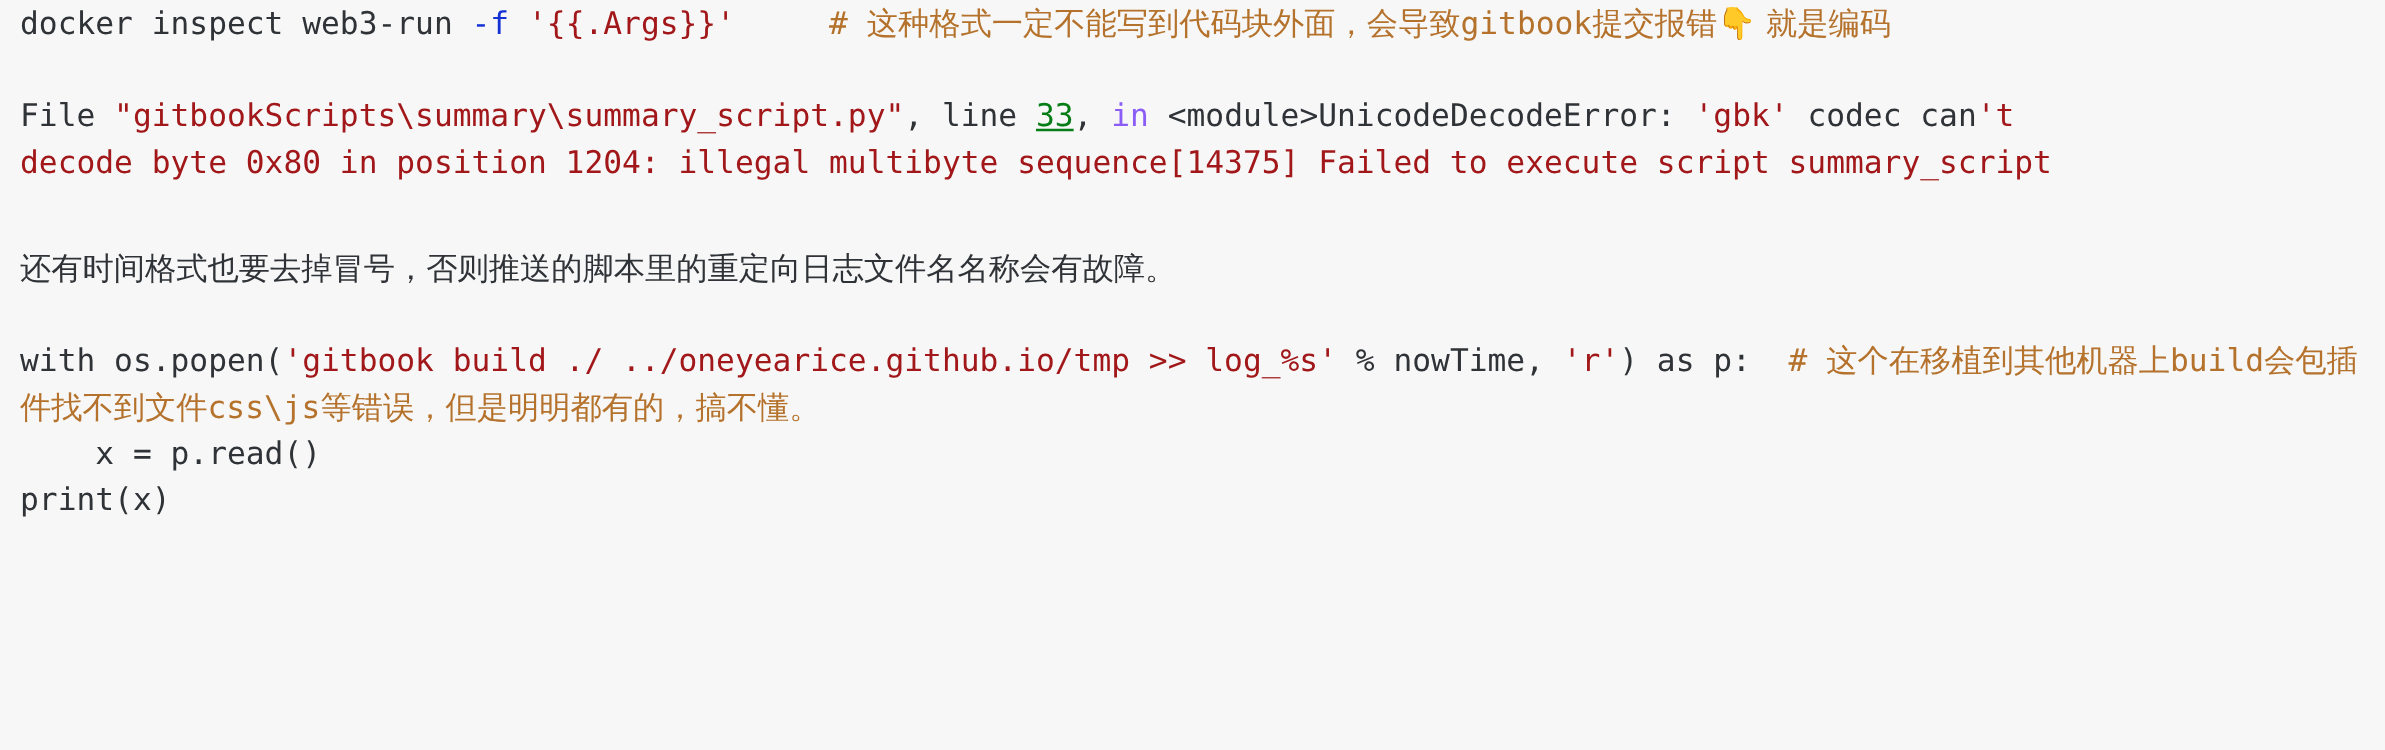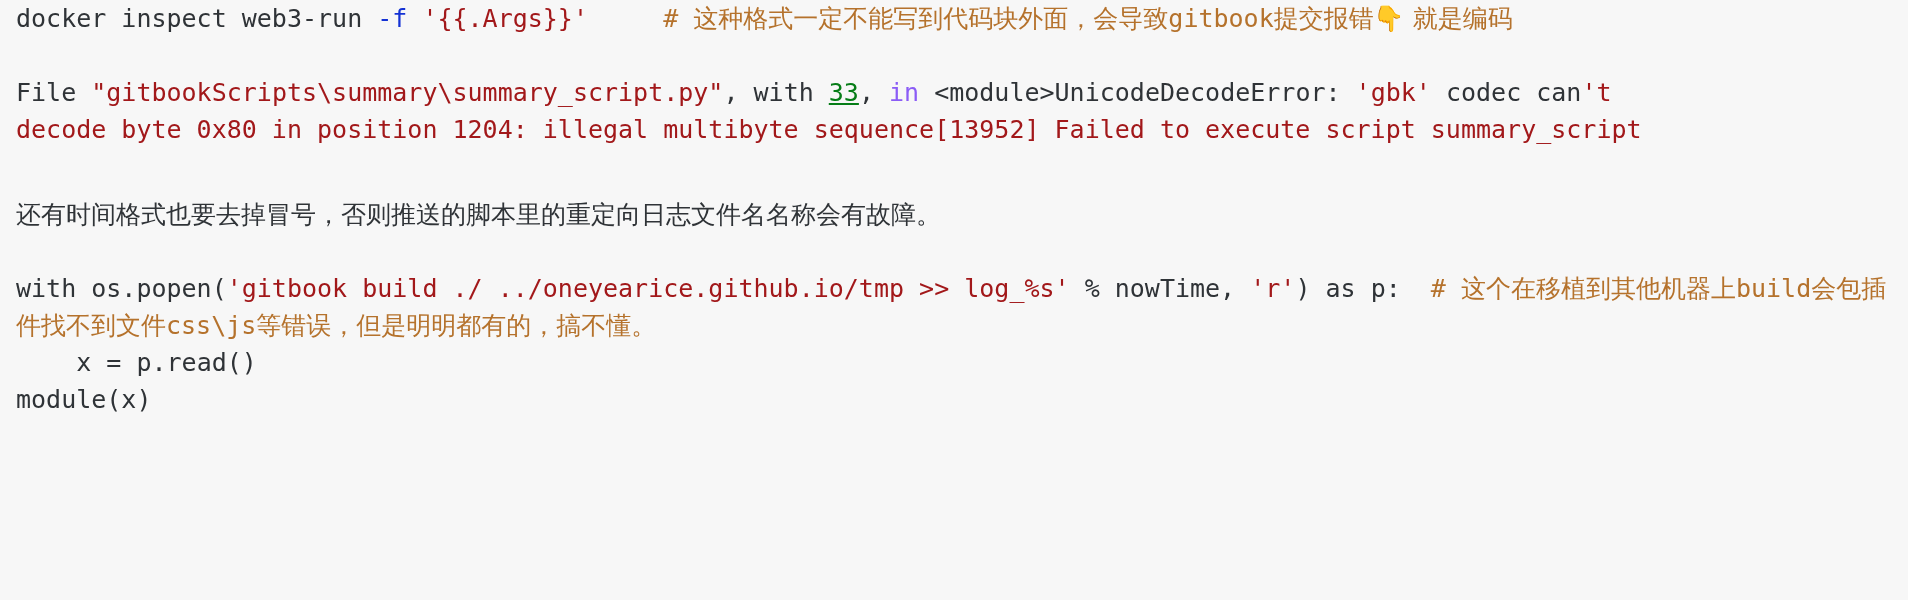--- a/index.html
+++ b/index.html
@@ -67,31 +67,31 @@
 </head>
 <body>
 
 <div class="page">
   <div class="code-block">
 
     <div class="line"><span class="plain">docker inspect web3-run </span><span class="flag">-f</span><span class="plain"> </span><span class="str">'{{.Args}}'</span><span class="plain">     </span><span class="comment"># </span><span class="cjk-comment">这种格式一定不能写到代码块外面，会导致</span><span class="comment">gitbook</span><span class="cjk-comment">提交报错</span><span class="emoji">👇</span><span class="cjk-comment"> 就是编码</span></div>
 
     <div class="line blank spacer-sm"></div>
 
-    <div class="line"><span class="plain">File </span><span class="str">"gitbookScripts\summary\summary_script.py"</span><span class="plain">, with </span><span class="num">33</span><span class="plain">, </span><span class="kw">in</span><span class="plain"> &lt;module&gt;UnicodeDecodeError: </span><span class="str">'gbk'</span><span class="plain"> codec can</span><span class="str">'t</span></div>
+    <div class="line"><span class="plain">File </span><span class="str">"gitbookScripts\summary\summary_script.py"</span><span class="plain">, line </span><span class="num">33</span><span class="plain">, </span><span class="kw">in</span><span class="plain"> &lt;module&gt;UnicodeDecodeError: </span><span class="str">'gbk'</span><span class="plain"> codec can</span><span class="str">'t</span></div>
 
-    <div class="line"><span class="str">decode byte 0x80 in position 1204: illegal multibyte sequence[13952] Failed to execute script summary_script</span></div>
+    <div class="line"><span class="str">decode byte 0x80 in position 1204: illegal multibyte sequence[14375] Failed to execute script summary_script</span></div>
 
     <div class="line blank spacer-md"></div>
 
     <div class="line"><span class="cjk-plain">还有时间格式也要去掉冒号，否则推送的脚本里的重定向日志文件名名称会有故障。</span></div>
 
 
     <div class="line blank spacer-lg"></div>
 
     <div class="line"><span class="plain">with os.popen(</span><span class="str">'gitbook build ./ ../oneyearice.github.io/tmp &gt;&gt; log_%s'</span><span class="plain"> % nowTime, </span><span class="str">'r'</span><span class="plain">) as p:</span><span class="plain">  </span><span class="comment"># </span><span class="cjk-comment">这个在移植到其他机器上</span><span class="comment">build</span><span class="cjk-comment">会包插件找不到文件</span><span class="comment">css\js</span><span class="cjk-comment">等错误，但是明明都有的，搞不懂。</span></div>
 
     <div class="line"><span class="plain">    x = p.read()</span></div>
 
-    <div class="line"><span class="plain">module(x)</span></div>
+    <div class="line"><span class="plain">print(x)</span></div>
 
   </div>
 </div>
 
 </body></html>

